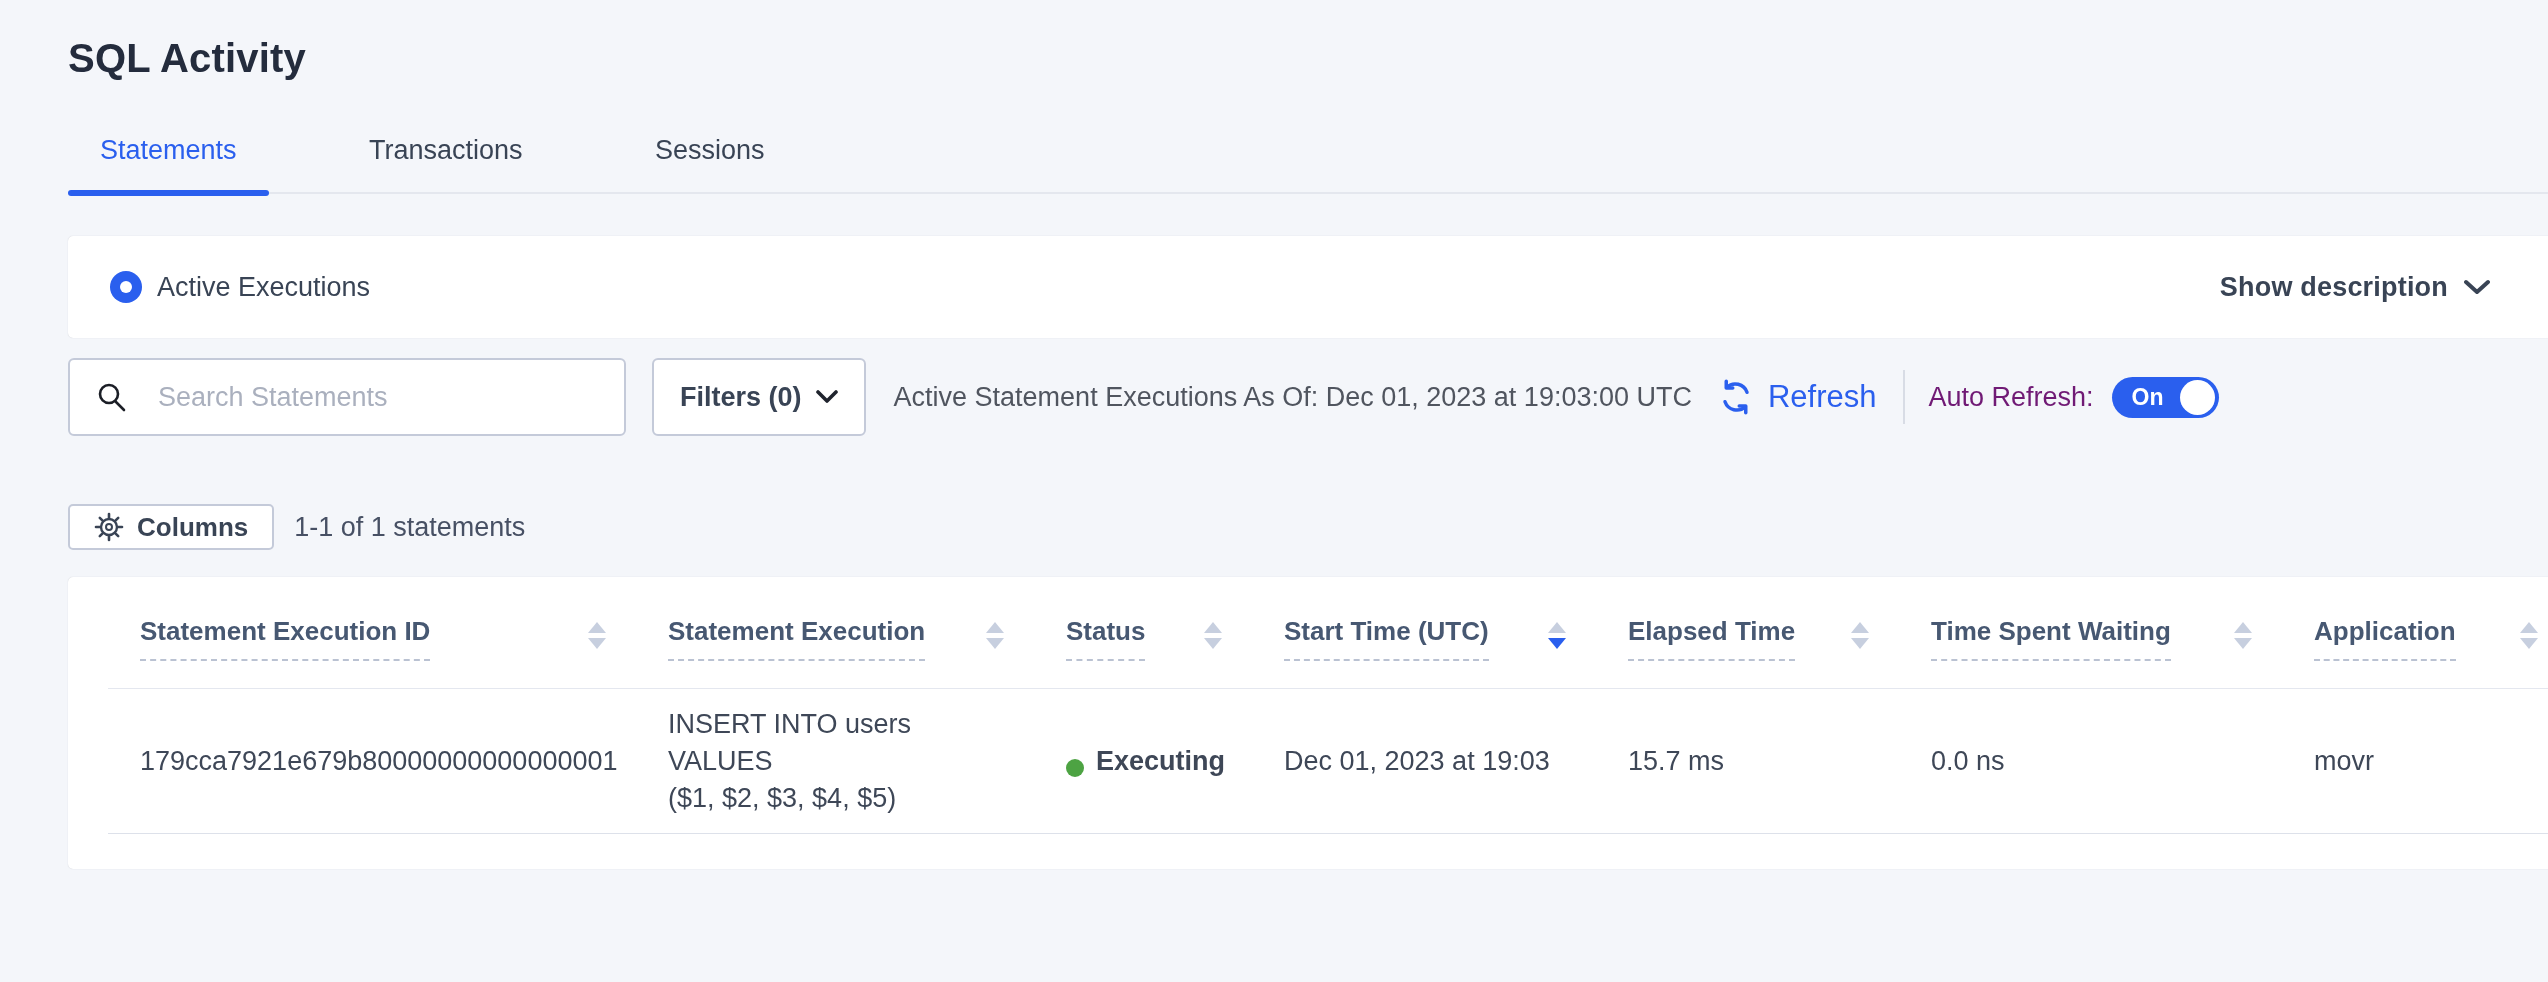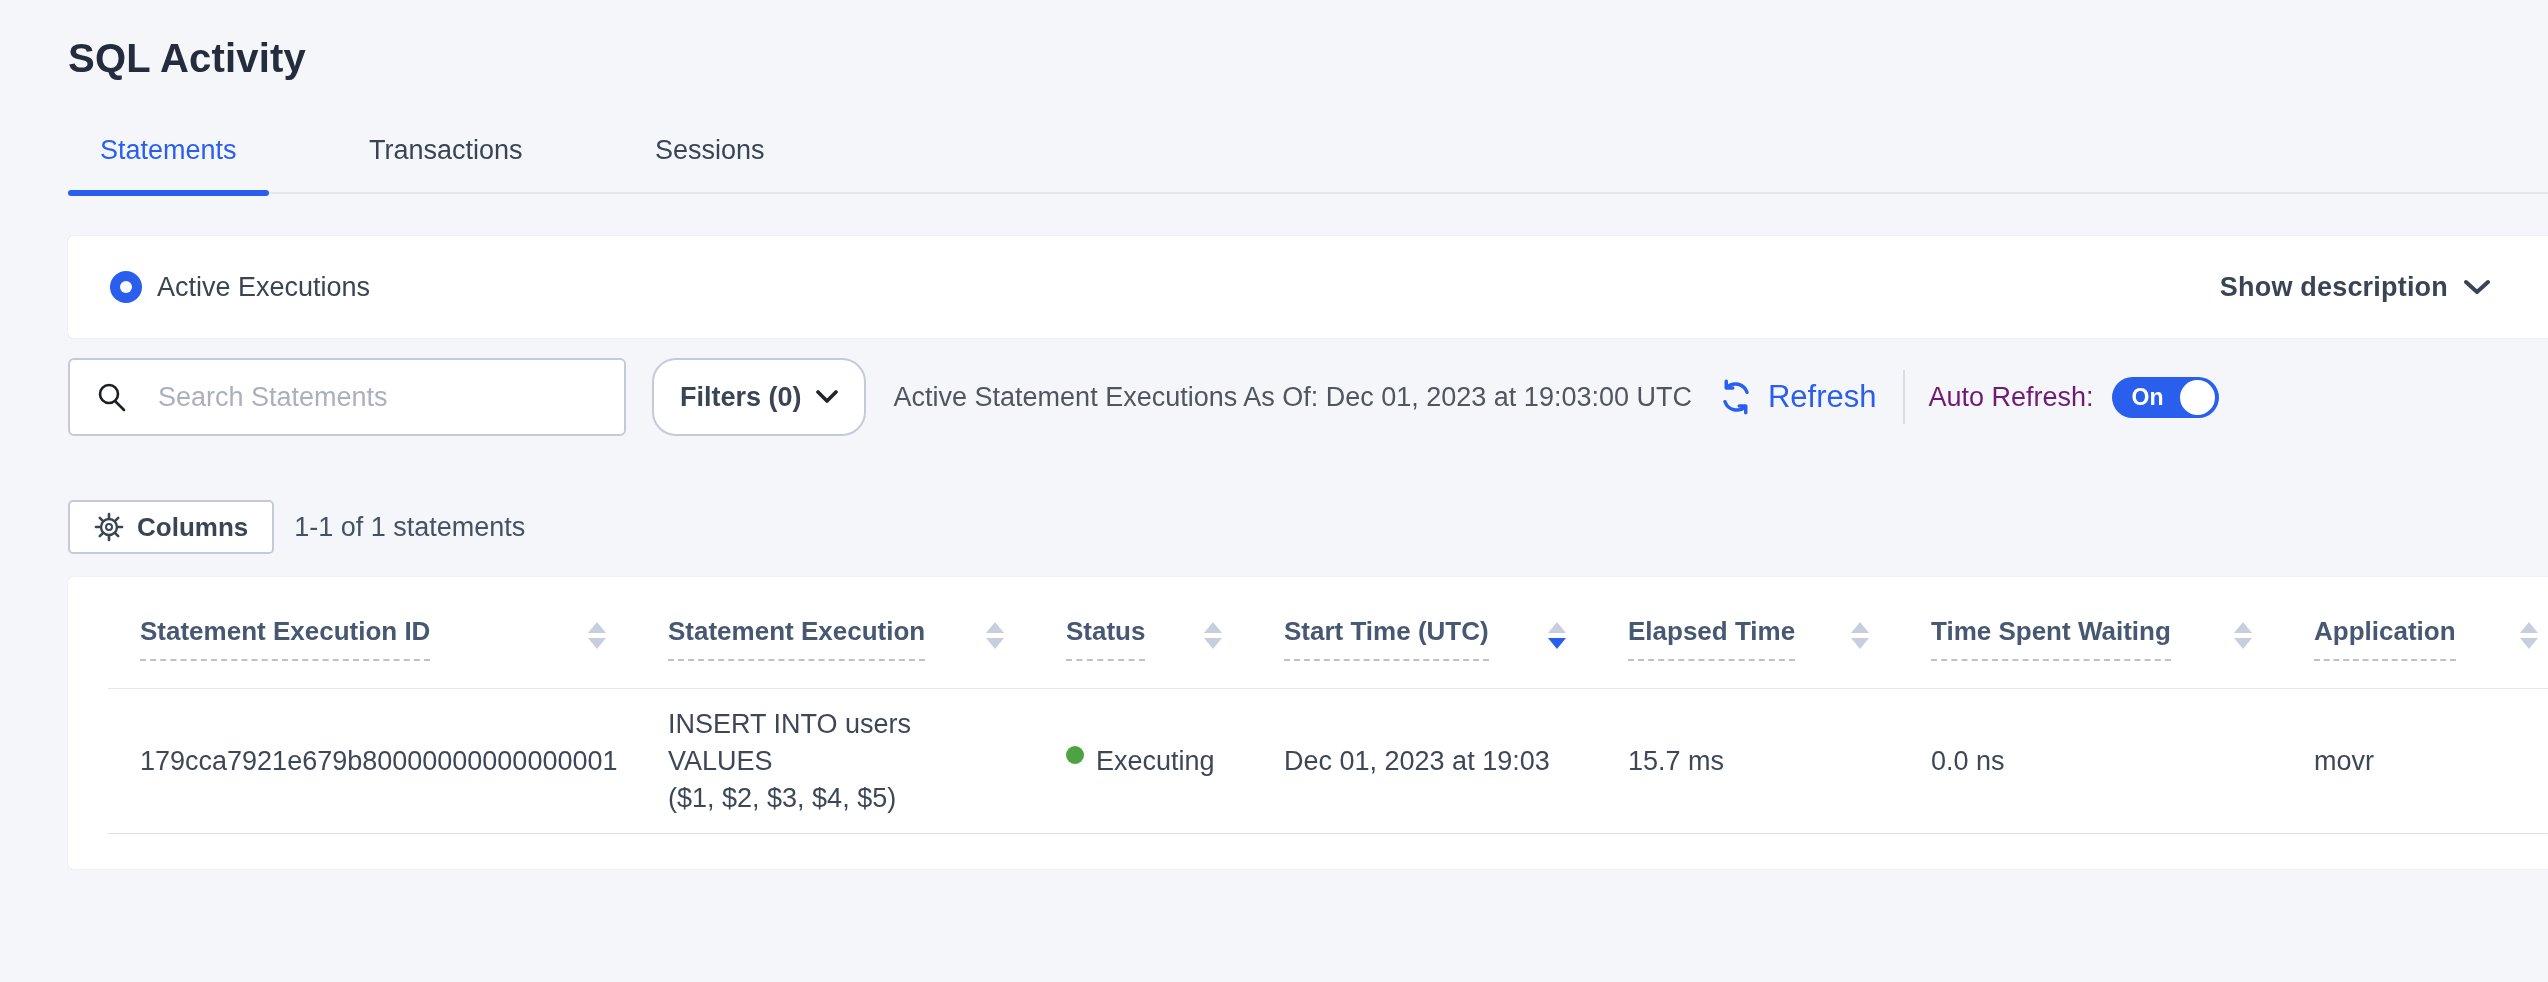--- a/index.html
+++ b/index.html
@@ -78,21 +78,21 @@
     border:none; outline:none; width:100%; margin-left:30px;
     font-size:27px; color:#394455; font-family:"Liberation Sans",sans-serif;
     background:transparent;
   }
   .search-box input::placeholder { color:#aab0be; }
   .btn {
     height:78px; background:#fff; border:2px solid #c4cad9; border-radius:6px;
     display:flex; align-items:center; cursor:pointer;
     font-size:27px; font-weight:bold; color:#394455;
   }
-  .filters-btn { margin-left:26px; padding:0 26px;border-radius:24px; }
+  .filters-btn { margin-left:26px; padding:0 26px; }
   .filters-btn svg { margin-left:14px; }
   .asof-text { margin-left:28px; font-size:27px; color:#50555f; }
   .refresh { margin-left:24px; display:flex; align-items:center; cursor:pointer; }
   .refresh-label { margin-left:12px; font-size:31px; color:#2a5fee; }
   .v-divider { width:2px; height:54px; background:#d8dce5; margin:0 24px 0 26px; }
   .auto-label { font-size:27px; color:#701a75; }
   .toggle {
     margin-left:18px; width:107px; height:41px; border-radius:21px;
     background:#2a5fee; position:relative; cursor:pointer;
     display:flex; align-items:center;
@@ -103,21 +103,21 @@
   .toggle-knob {
     position:absolute; right:4px; top:3px; width:35px; height:35px;
     border-radius:50%; background:#fff;
   }
 
   
   .columns-row {
     margin-left:68px; margin-top:62px; height:58px;
     display:flex; align-items:center;
   }
-  .columns-btn { height:54px; padding:0 24px; border-radius:5px; }
+  .columns-btn { height:46px; padding:0 24px; border-radius:5px; }
   .columns-btn svg { margin-right:13px; }
   .columns-btn span { font-size:26px; }
   .result-count { margin-left:20px; font-size:27px; color:#475064; }
 
   
   .table-card {
     margin-left:68px; margin-top:21px; width:2500px;
     padding-bottom:35px;
   }
   .tgrid {
@@ -149,21 +149,21 @@
     width:0; height:0; border-left:9px solid transparent; border-right:9px solid transparent;
     border-top:11px solid #c7cfdf; margin-top:5px;
   }
   .th.sort-desc .tri-down { border-top-color:#2a5fee; }
   .tbody-row {
     margin-left:40px; height:145px; align-items:center;
     border-bottom:1px solid #dde1ea;
   }
   .td { padding:0 30px 0 32px; font-size:27px; color:#3e4757; white-space:nowrap; }
   .td-stmt { line-height:37px; white-space:normal; }
-  .status-cell { display:flex; align-items:flex-start; }
+  .status-cell { display:flex; align-items:flex-end;font-weight:bold; }
   .status-dot {
     width:18px; height:18px; border-radius:50%; background:#4da343;
     margin-right:12px; flex:0 0 auto;
   }
   .icon { display:inline-flex; align-items:center; }
 </style>
 </head>
 <body>
 
 <div class="page">

